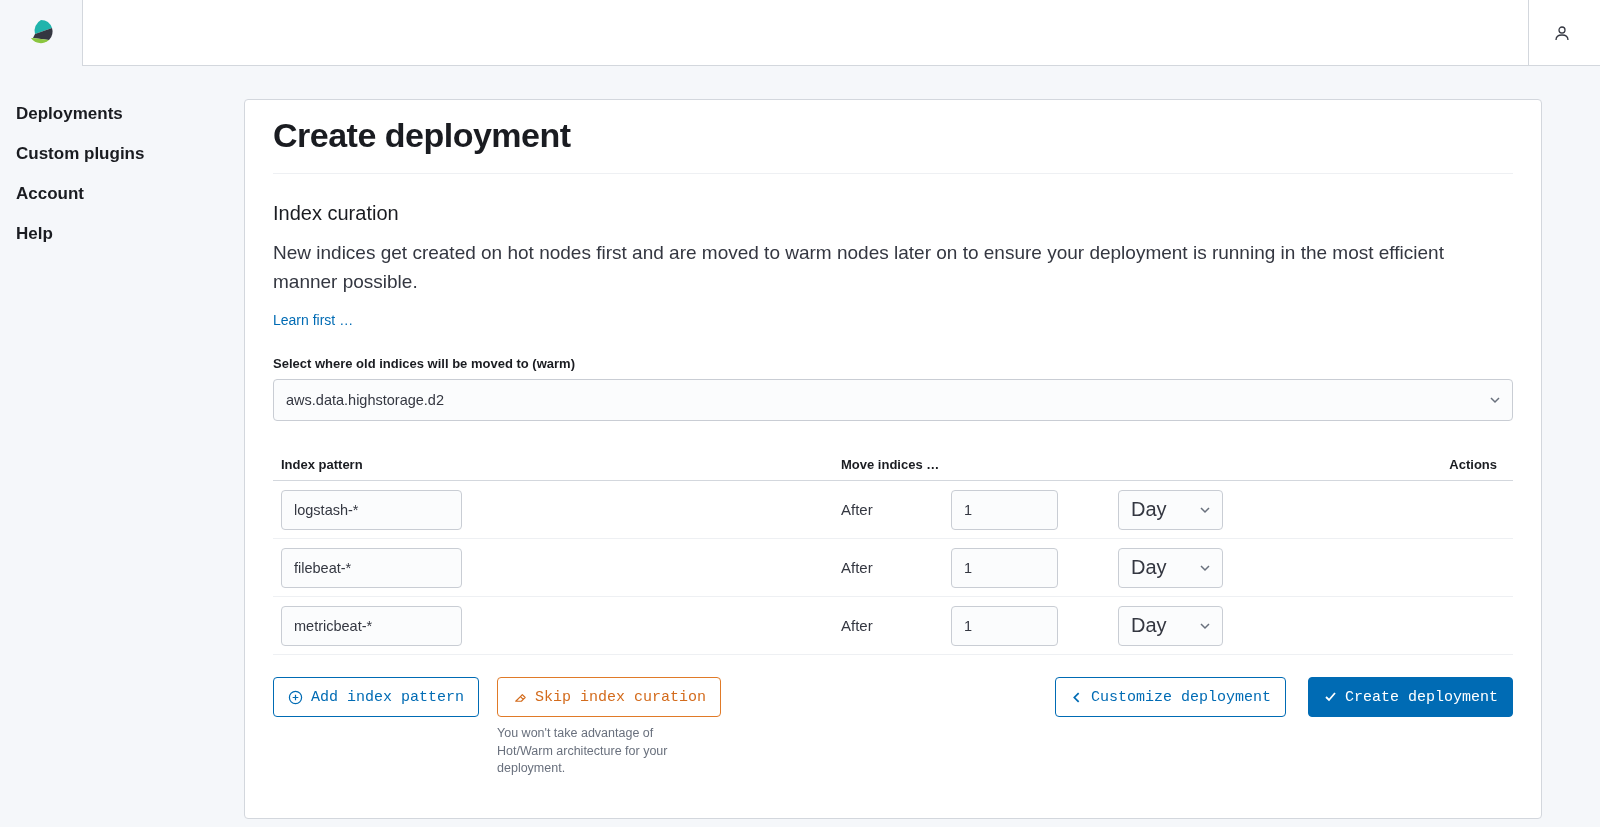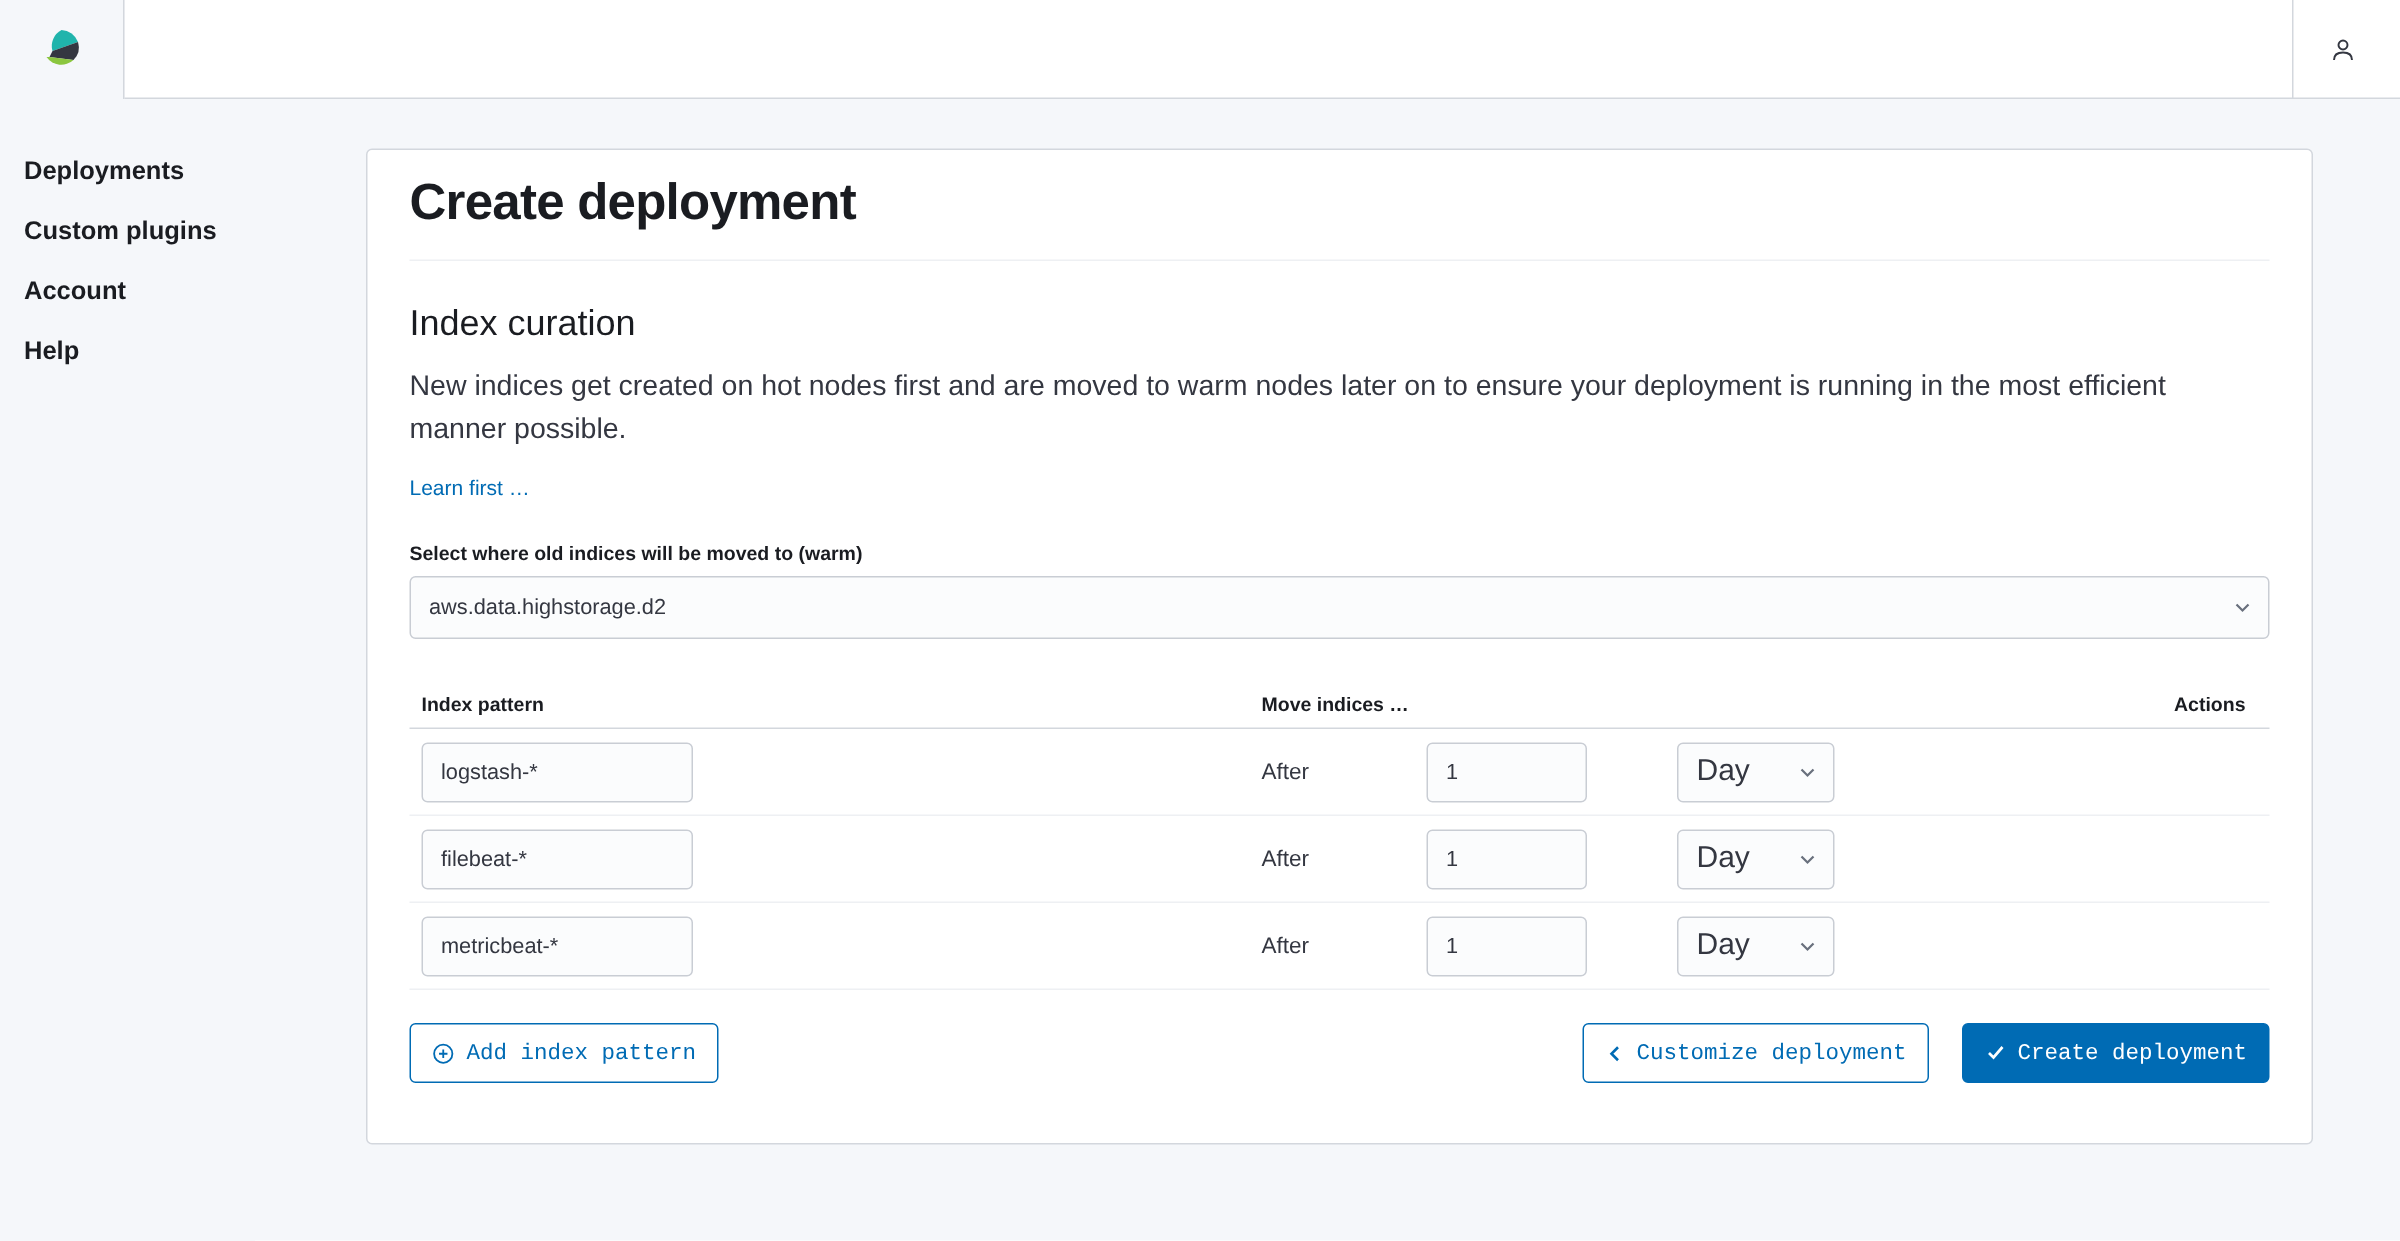--- a/index.html
+++ b/index.html
@@ -6,21 +6,21 @@
 body { font-family: -apple-system, BlinkMacSystemFont, "Segoe UI", Helvetica, Arial, sans-serif; background: #f5f7fa; color: #1a1c21; font-size: 14px; }
 .top-bar { height: 66px; background: #fff; border-bottom: 1px solid #d3d7dd; display: flex; align-items: center; padding: 0; position: relative; }
 .logo-box { width: 83px; height: 66px; background: #f5f7fa; display: flex; align-items: center; justify-content: center; border-right: 1px solid #d3d7dd; }
 .top-bar-right { position: absolute; right: 0; top: 0; height: 66px; display: flex; align-items: center; padding-right: 30px; border-left: 1px solid #d3d7dd; padding-left: 25px; }
 .layout { display: flex; }
 .sidebar { width: 244px; padding: 28px 0 0 16px; }
 .sidebar-item { font-size: 17px; font-weight: 600; color: #1a1c21; padding: 10px 0; cursor: pointer; }
 .main { flex: 1; padding: 33px 58px 40px 0; }
 .card { background: #fff; border: 1px solid #d3d7dd; border-radius: 4px; padding: 16px 28px 40px 28px; }
 .page-title { font-size: 34px; font-weight: 600; letter-spacing: -0.5px; padding-bottom: 18px; border-bottom: 1px solid #eef0f3; margin-bottom: 28px; }
-.section-title { font-size: 24px; font-weight: 400; margin-bottom: 14px; }
+.section-title { font-size: 20px; font-weight: 400; margin-bottom: 14px; }
 .desc { font-size: 19px; line-height: 1.5; color: #343741; margin-bottom: 16px; }
 .link { color: #006bb4; text-decoration: none; cursor: pointer; }
 .two-col { display: flex; gap: 24px; margin-top: 28px; }
 .col { flex: 1; }
 .field-label { font-size: 13px; font-weight: 700; color: #1a1c21; margin-bottom: 8px; }
 .select-wrap { position: relative; }
 .select { width: 100%; height: 42px; border: 1px solid #c9cdd4; border-radius: 4px; background: #fbfcfd; padding: 0 36px 0 12px; font-size: 14.5px; color: #343741; appearance: none; cursor: pointer; }
 .select-arrow { position: absolute; right: 12px; top: 50%; transform: translateY(-50%); pointer-events: none; }
 .table-outer { margin-top: 28px; }
 .table-header { display: flex; padding: 8px; font-size: 13px; font-weight: 700; border-bottom: 1px solid #d3d7dd; }
@@ -166,20 +166,31 @@
         <button class="btn btn-blue-outline">
           <span>
             <svg width="15" height="15" viewBox="0 0 16 16">
                 <circle cx="8" cy="8" r="6.5" fill="none" stroke="#006bb4" stroke-width="1.3"></circle>
                 <path d="M8 5 V11 M5 8 H11" stroke="#006bb4" stroke-width="1.3"></path>
               </svg>
           </span>
           <span>Add index pattern</span>
         </button>
 
+        <div class="action-col">
+          <button class="btn btn-orange-outline">
+            <span>
+              <svg width="15" height="15" viewBox="0 0 16 16">
+                  <path d="M4 12 L9 7 L12 10 L10 12 Z M9 7 L11 5 L14 8 L12 10" fill="none" stroke="#d36b1c" stroke-width="1.3" stroke-linejoin="round"></path>
+                </svg>
+            </span>
+            <span>Skip index curation</span>
+          </button>
+          <div class="help-text">You won't take advantage of Hot/Warm architecture for your deployment.</div>
+        </div>
 
         <div class="actions-right">
           <button class="btn btn-blue-outline">
             <span>
               <svg width="13" height="13" viewBox="0 0 12 12">
                   <path d="M8 2 L4 6 L8 10" fill="none" stroke="#006bb4" stroke-width="1.6"></path>
                 </svg>
             </span>
             <span>Customize deployment</span>
           </button>

